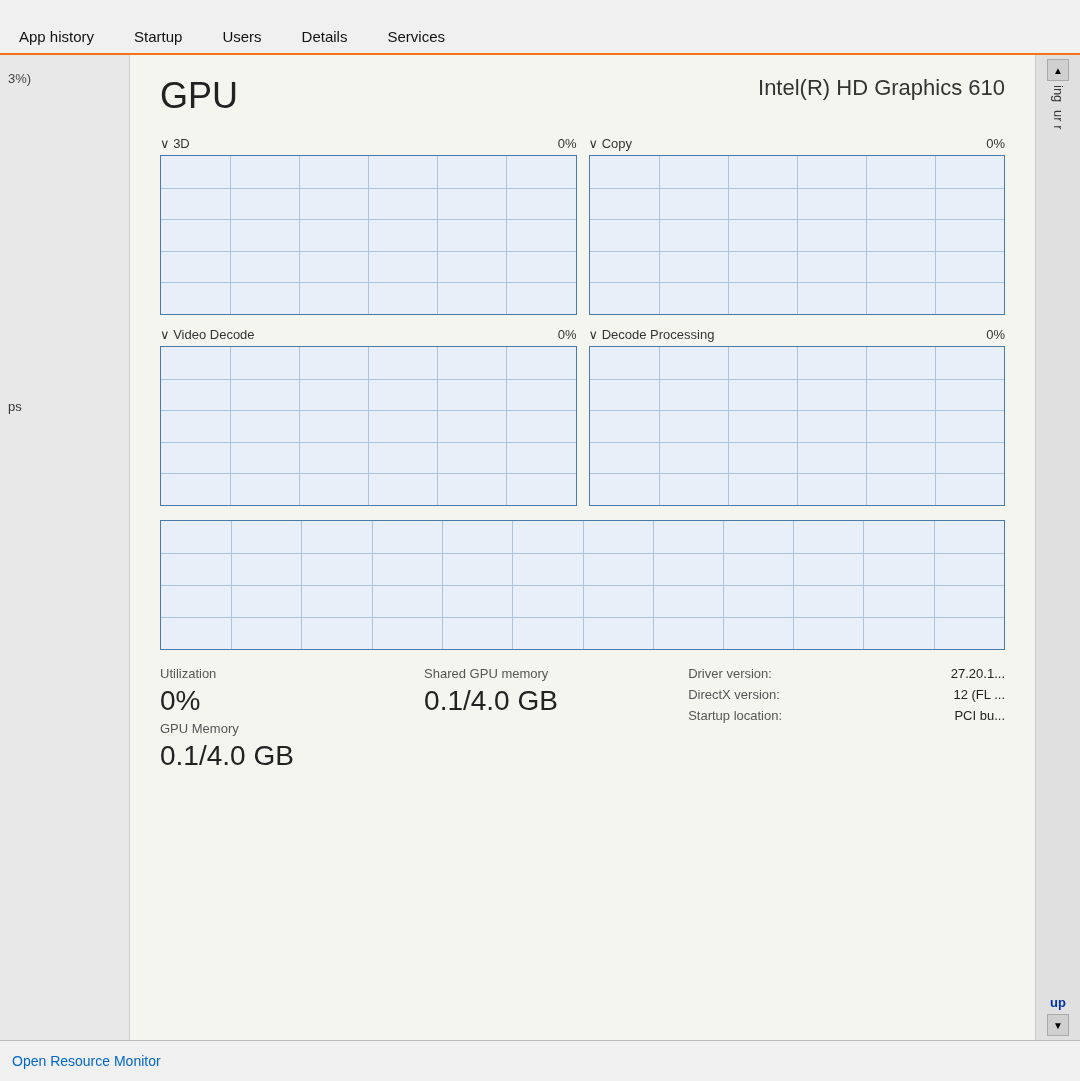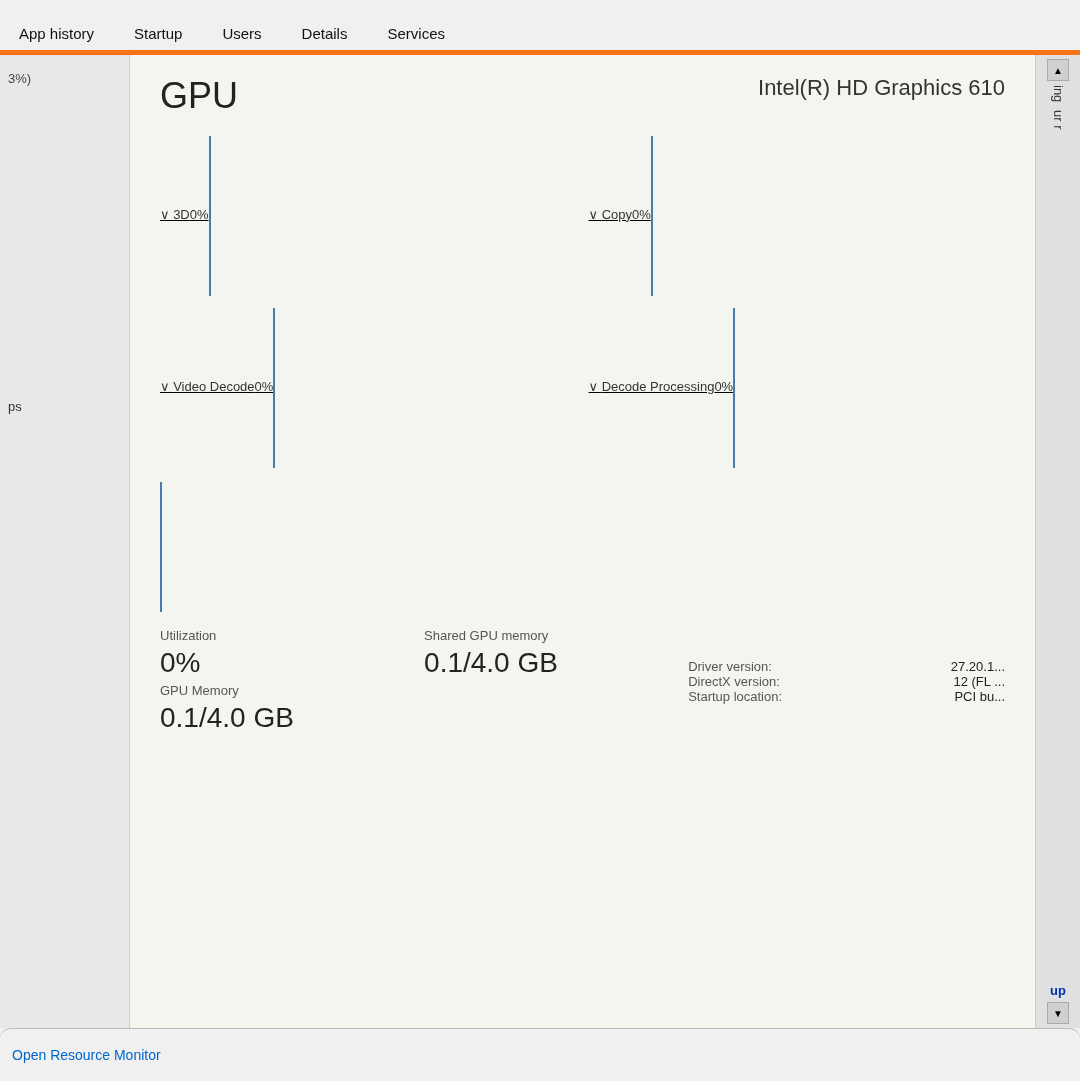--- a/index.html
+++ b/index.html
@@ -20,21 +20,21 @@
       flex-direction: column;
       position: relative;
     }
 
     
     .tab-bar {
       display: flex;
       align-items: flex-end;
       background: #f0f0f0;
       padding: 0 0 0 0;
-      border-bottom: 5px solid #f97316;
+      border-bottom: 2px solid #f97316;
       height: 55px;
       padding-left: 0;
     }
 
     .tab {
       padding: 8px 18px;
       font-size: 15px;
       color: #111;
       cursor: pointer;
       border: 1px solid transparent;
@@ -99,22 +99,21 @@
     
     .charts-grid {
       display: grid;
       grid-template-columns: 1fr 1fr;
       gap: 12px;
       margin-bottom: 14px;
     }
 
     .chart-container {
       display: flex;
-      flex-direction: row;
-      text-decoration: underline;
+      flex-direction: column;
     }
 
     .chart-label-row {
       display: flex;
       justify-content: space-between;
       align-items: center;
       margin-bottom: 4px;
     }
 
     .chart-label {
@@ -194,22 +193,22 @@
 
     .stat-subvalue {
       font-size: 28px;
       font-weight: 300;
       color: #222;
     }
 
     .stat-details {
       display: flex;
       flex-direction: column;
+      gap: 6px;
       flex: 1.2;
-      justify-content: center;
     }
 
     .stat-detail-row {
       display: flex;
       justify-content: space-between;
       font-size: 13px;
       color: #444;
     }
 
     .stat-detail-key {
@@ -217,24 +216,23 @@
     }
 
     .stat-detail-val {
       color: #222;
     }
 
     
     .bottom-bar {
       background: #f0f0f0;
       border-top: 1px solid #bbb;
-      padding: 18px 12px;
+      padding: 12px 12px;
       display: flex;
       align-items: center;
-      border-radius: 11px;
     }
 
     .open-resource-monitor {
       color: #0066cc;
       font-size: 14px;
       cursor: pointer;
       text-decoration: none;
     }
 
     

